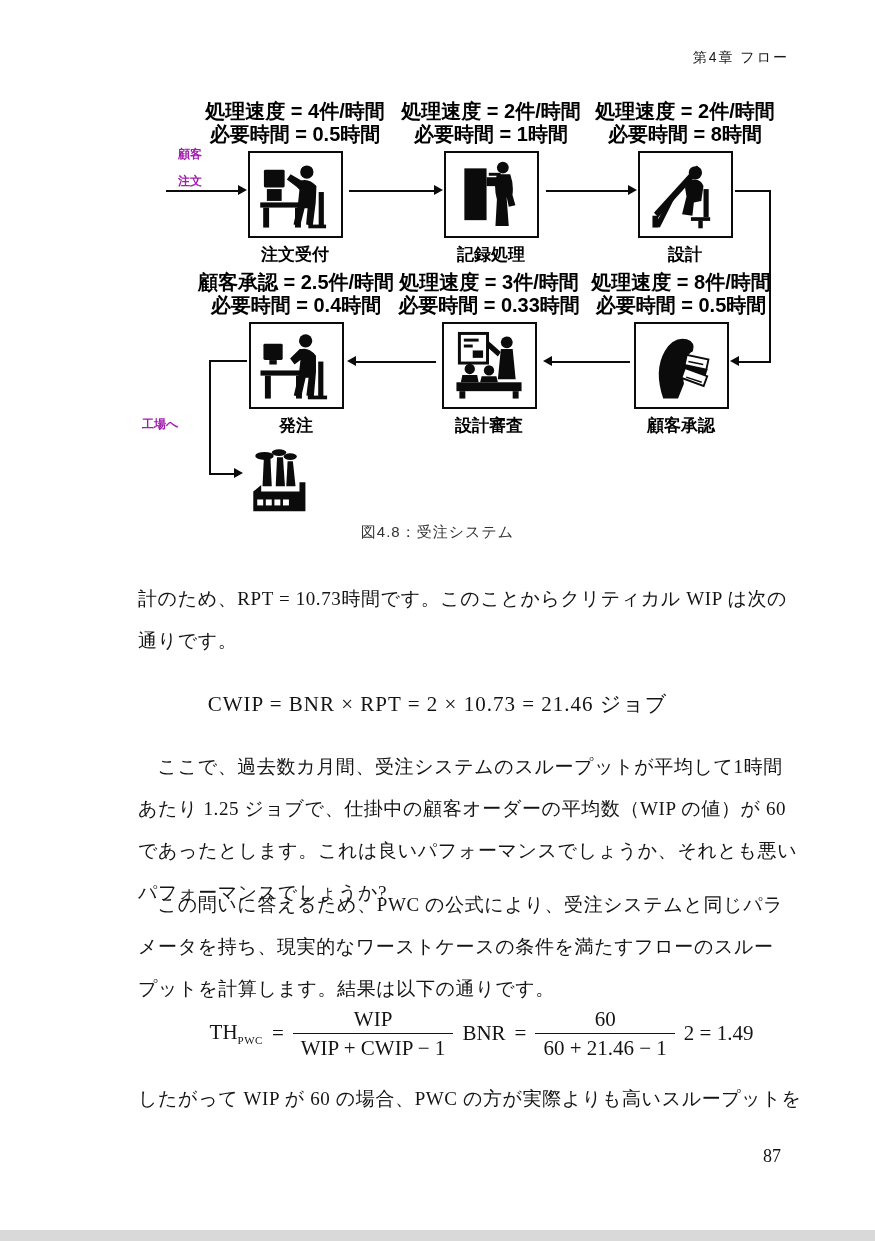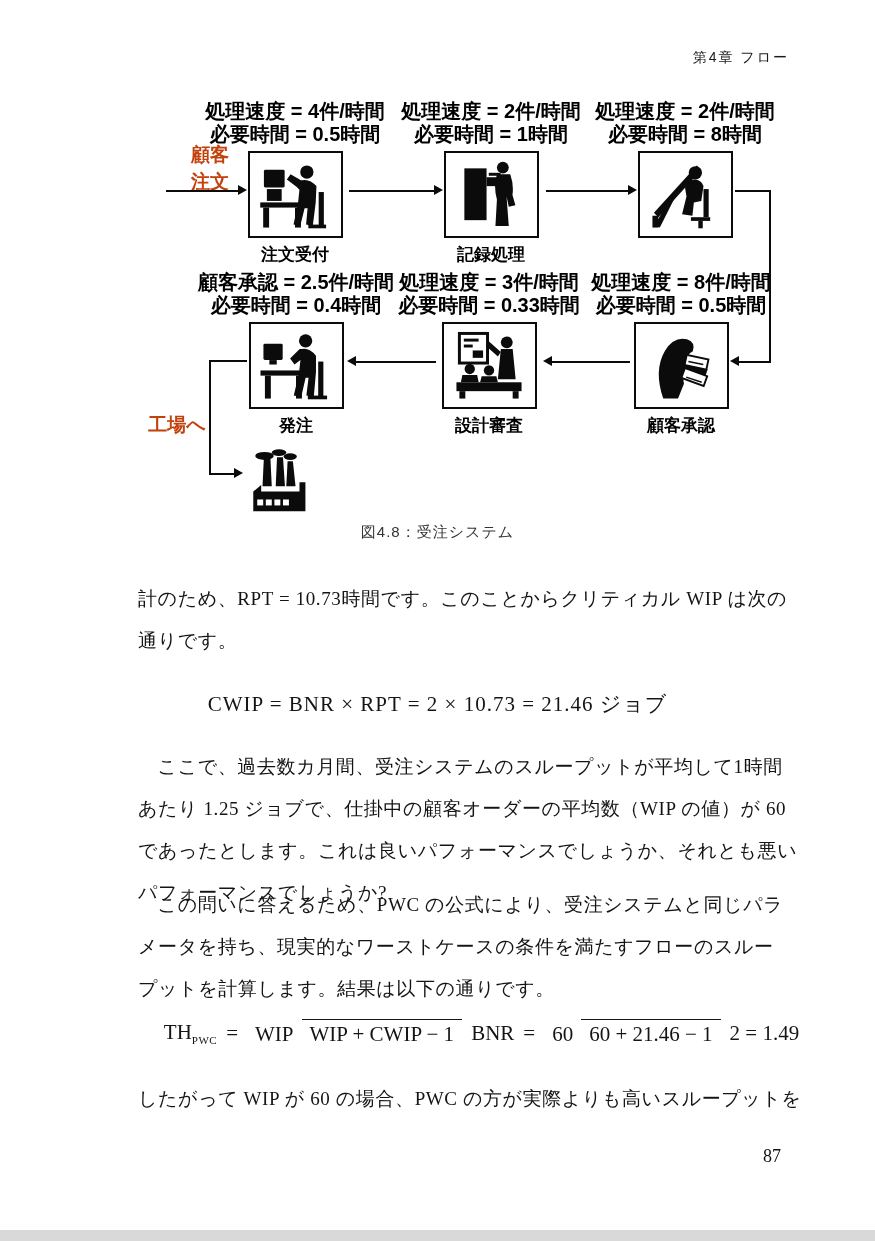--- a/index.html
+++ b/index.html
@@ -19,30 +19,30 @@
   .node .pbox{width:95px;height:87px;border:2px solid #0b0b0b;margin:5px auto 0;
               background:#fff;display:flex;align-items:center;justify-content:center;box-sizing:border-box;}
   .node .pbox svg{width:82px;height:74px;}
   .node .name{font-weight:bold;font-size:17px;margin-top:5px;color:#000;}
   .hline{position:absolute;height:2px;background:#0b0b0b;}
   .vline{position:absolute;width:2px;background:#0b0b0b;}
   .ah-right{position:absolute;width:0;height:0;border-top:5.5px solid transparent;
             border-bottom:5.5px solid transparent;border-left:9px solid #0b0b0b;}
   .ah-left{position:absolute;width:0;height:0;border-top:5.5px solid transparent;
            border-bottom:5.5px solid transparent;border-right:9px solid #0b0b0b;}
-  .side-label{font-weight:bold;font-size:19px;line-height:27px;text-align:center;color:#c2410c;}
+  .side-label{font-weight:bold;font-size:12px;line-height:27px;color:#a21caf;}
   .caption{top:523px;left:0;width:875px;text-align:center;font-size:15px;color:#333;letter-spacing:1px;}
 
   
   .bodyline{white-space:nowrap;font-size:19px;letter-spacing:0.6px;line-height:42px;color:#141414;}
   .para{left:138px;width:660px;}
   .formula-c{left:0;width:875px;text-align:center;font-size:21px;letter-spacing:1px;color:#141414;}
   .formula-th{left:0;width:875px;display:flex;justify-content:center;align-items:center;
               gap:9px;font-size:21px;color:#141414;}
-  .frac{display:inline-flex;align-items:flex-end;line-height:28px;}
+  .frac{display:inline-flex;flex-direction:column;align-items:center;line-height:28px;}
   .frac .den{border-top:1.7px solid #141414;padding:0 8px;}
   .frac .num{padding:0 8px;}
   sub.f{font-size:11px;letter-spacing:0.5px;}
 </style>
 </head>
 <body>
 
 <div id="page">
 
   <div class="abs header goth">第4章 フロー</div>
@@ -102,20 +102,21 @@
               <rect x="6" y="78" width="8" height="16"></rect>
             <polygon points="30,52 35,56 16,94 9,92"></polygon>
             <circle cx="64" cy="20" r="9"></circle>
             <path d="M56 30 Q71 26 75 38 L72 58 L62 60 L60 78 L46 76 L52 52 L50 40 Z"></path>
             <rect x="75" y="42" width="7" height="38"></rect>
               <rect x="58" y="80" width="26" height="5"></rect>
               <rect x="68" y="85" width="6" height="10"></rect>
           </g>
         </svg>
       </div>
+      <div class="name">設計</div>
     </div>
 
     <div class="abs node goth" style="left:181px;top:271px;">
       <div class="rate">顧客承認 = 2.5件/時間</div>
       <div class="time">必要時間 = 0.4時間</div>
       <div class="pbox">
         <svg viewBox="0 0 100 100">
           <g fill="#0b0b0b">
             <rect x="6" y="20" width="26" height="22" rx="2"></rect>
               <rect x="14" y="42" width="10" height="6"></rect>

